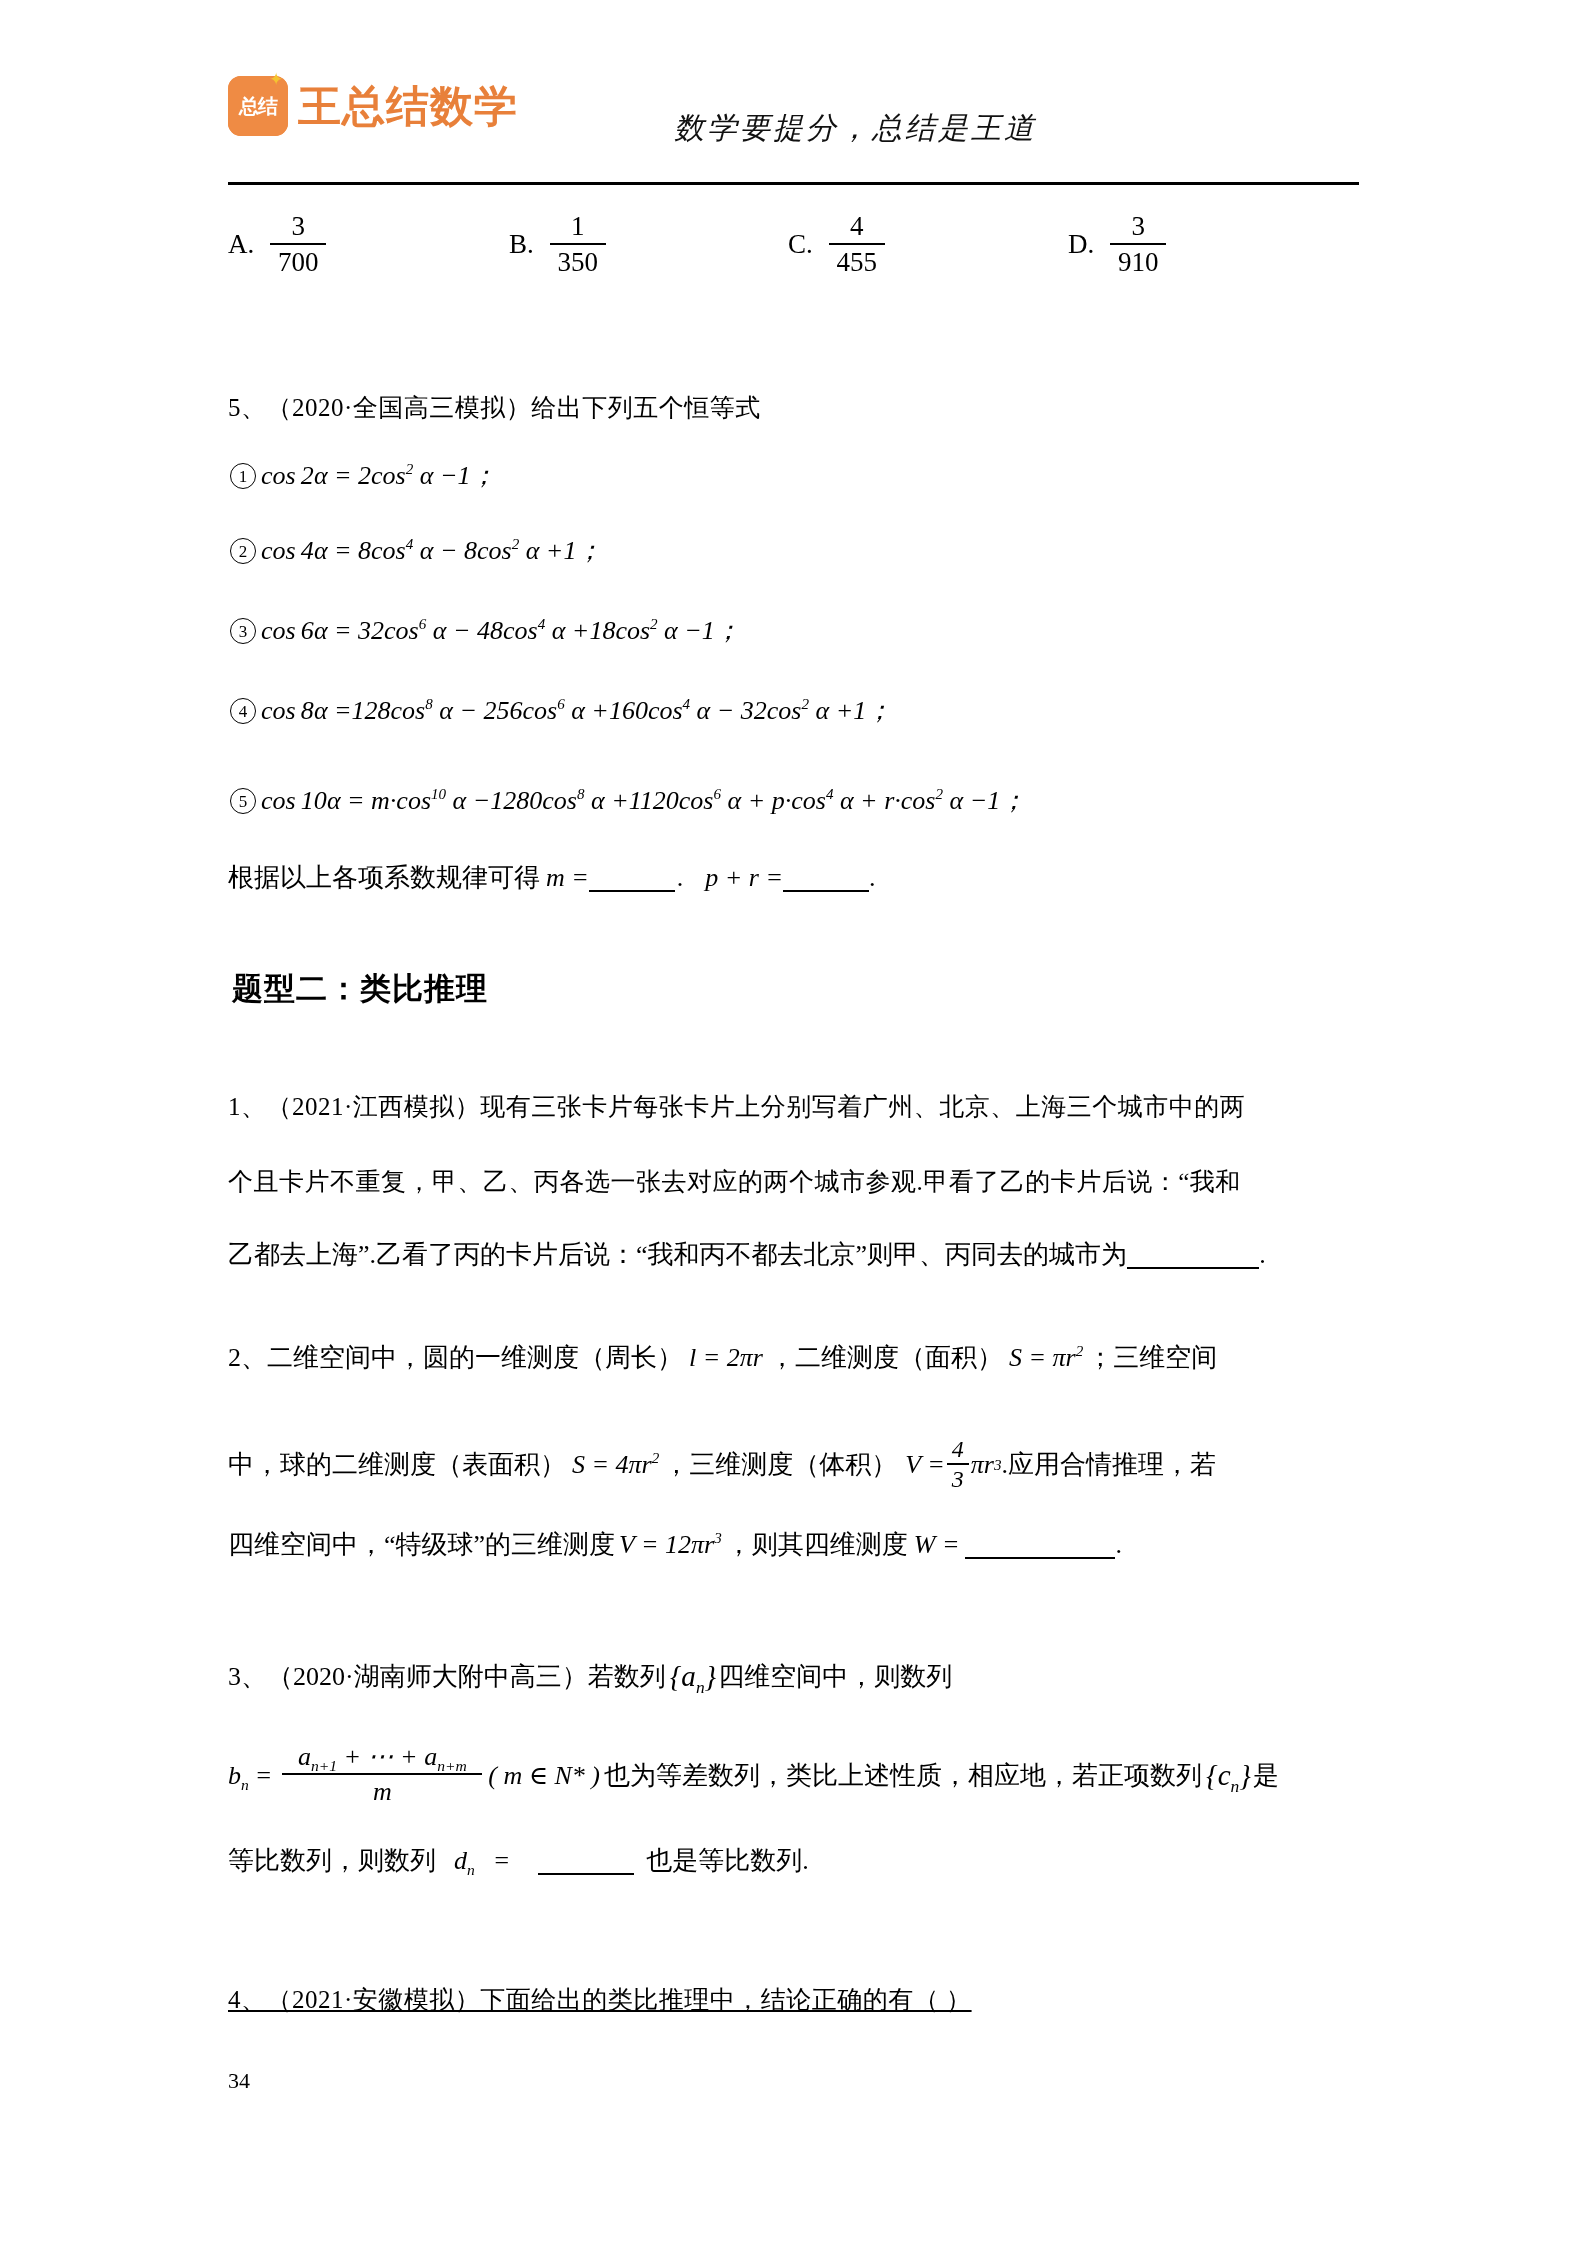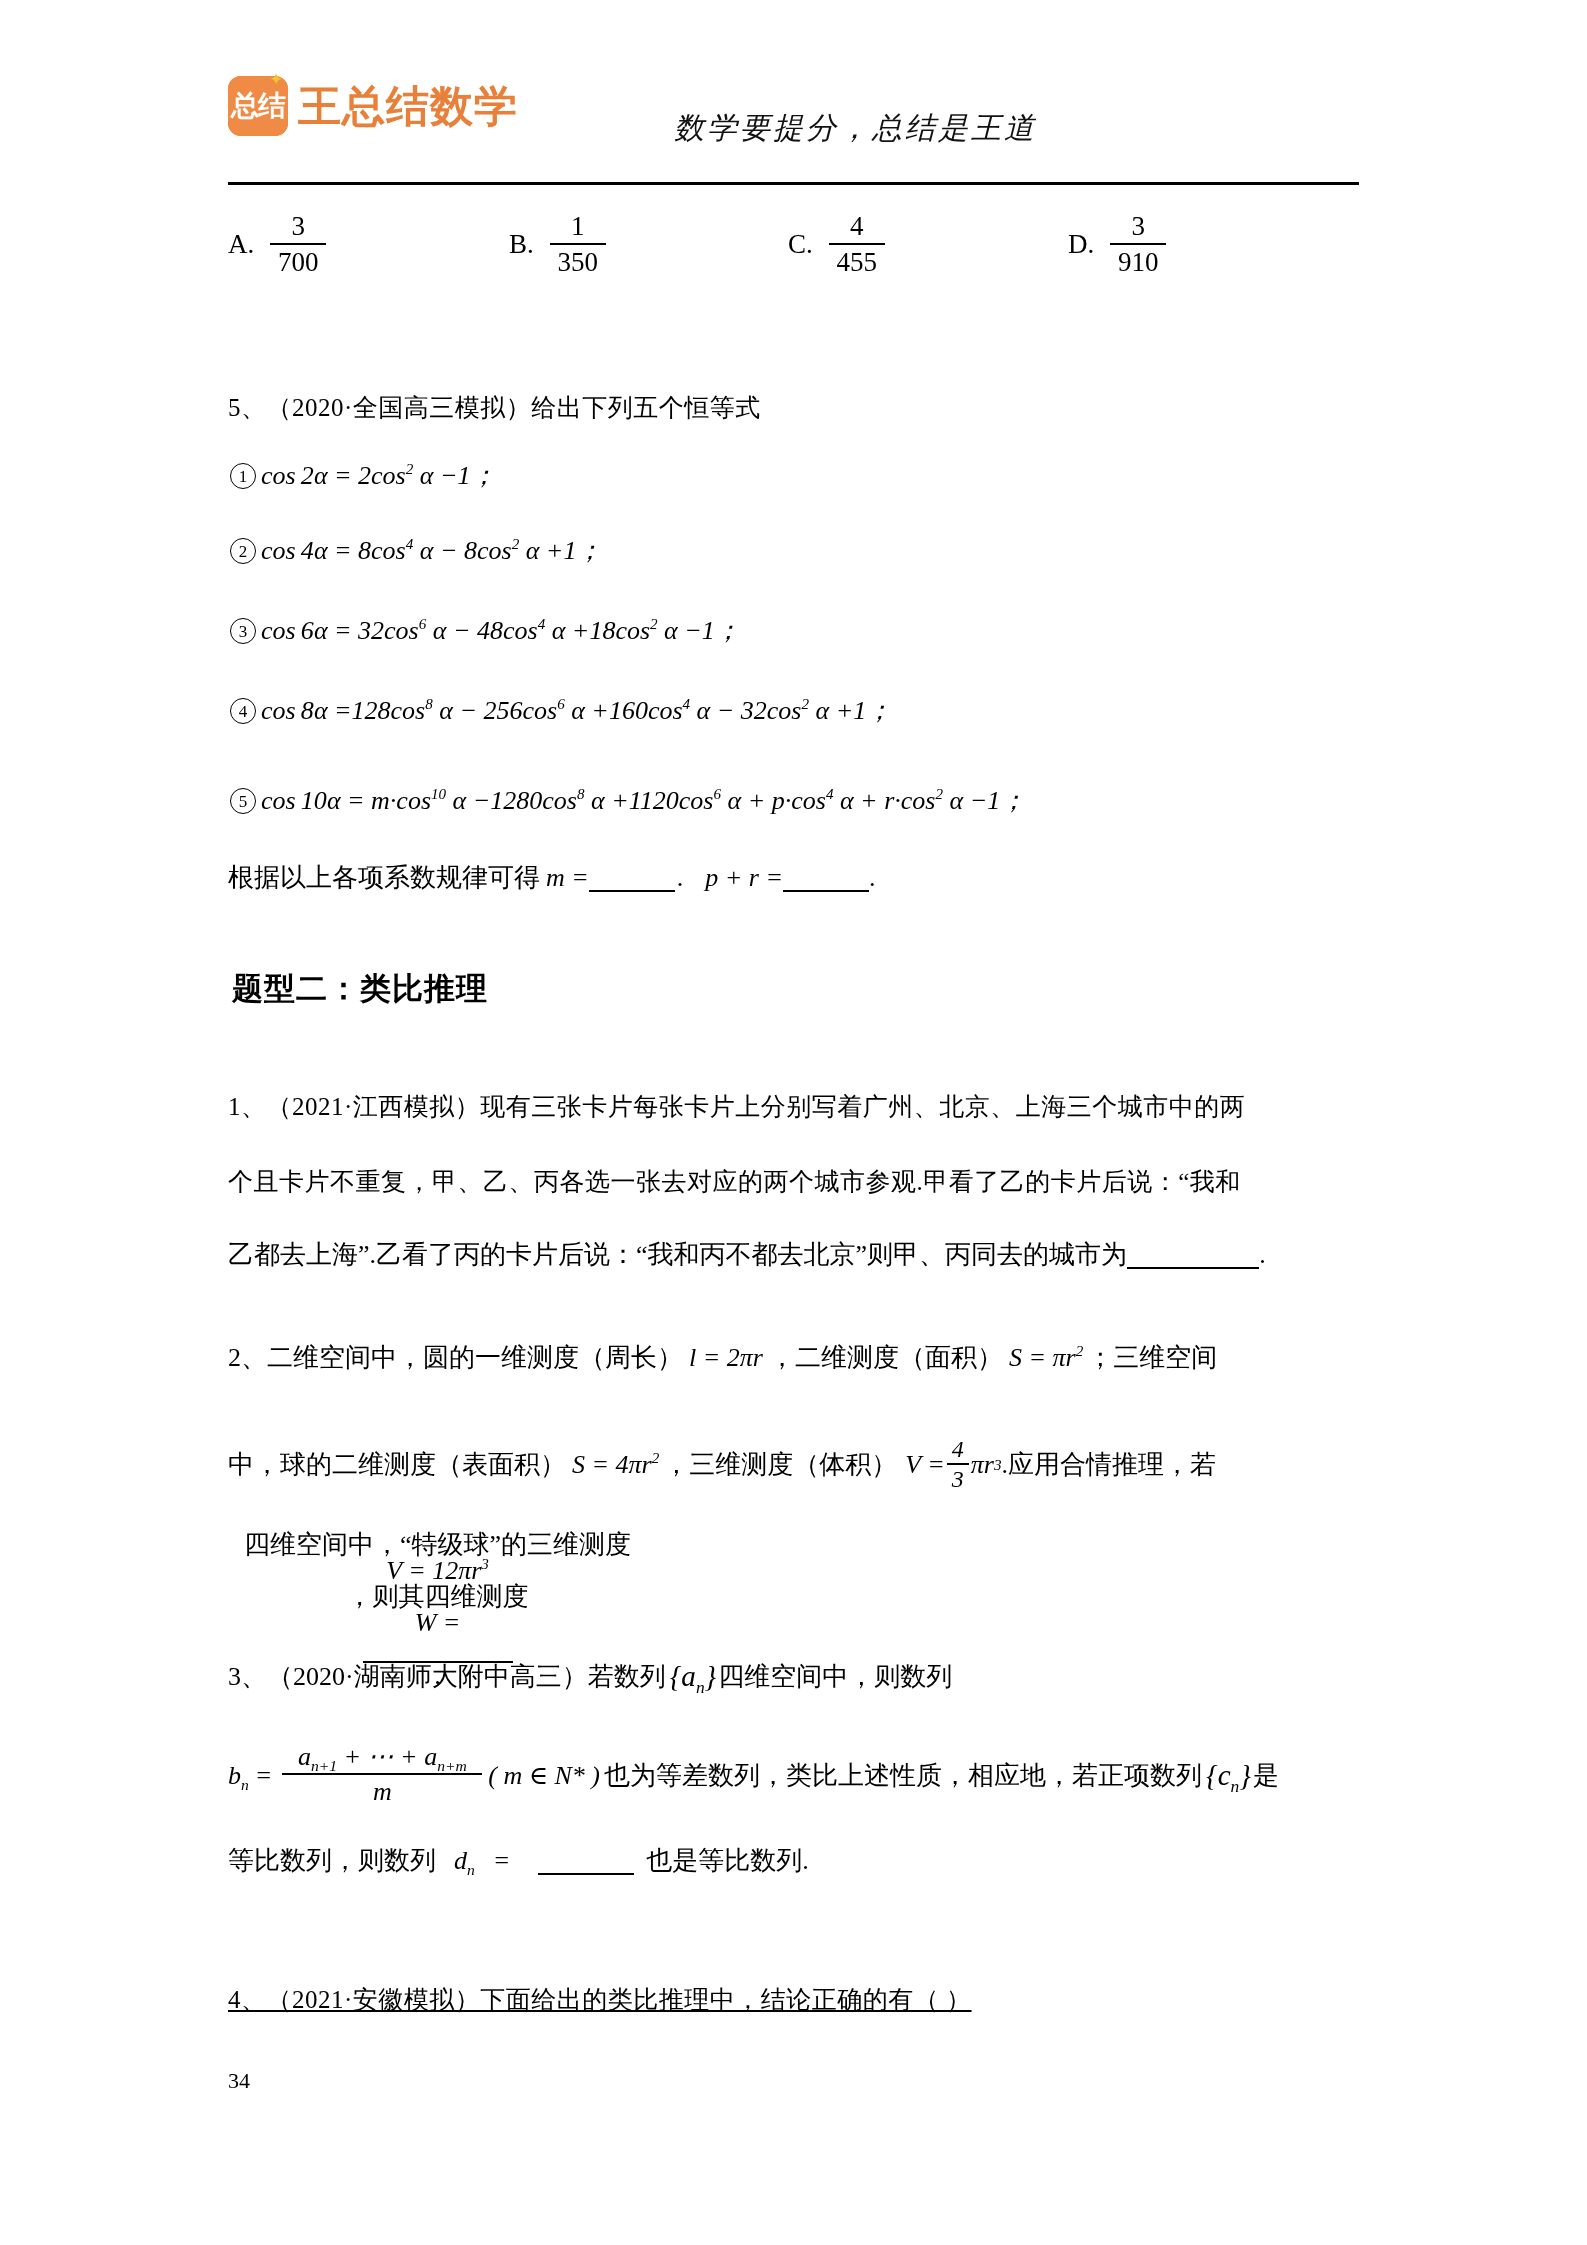--- a/index.html
+++ b/index.html
@@ -48,21 +48,21 @@
     background: #ef8b44;
     display: flex;
     align-items: center;
     justify-content: center;
     box-shadow: inset 0 0 0 1px #ef8b44;
   }
   .logo-badge .badge-text {
     color: #ffffff;
     font-family: "Liberation Sans", sans-serif;
     font-weight: bold;
-    font-size: 28px;
+    font-size: 20px;
     line-height: 1;
     letter-spacing: -1px;
   }
   .logo-badge .spark {
     position: absolute;
     right: 4px;
     top: -4px;
     width: 16px;
     height: 16px;
     color: #f4c430;
@@ -345,21 +345,21 @@
         <span>4</span>
         <span class="bar"></span>
         <span>3</span>
       </span>
       <span>πr</span>
         <sup class="ex">3</sup>
     </span>
     <span class="cn">.应用合情推理，若</span>
   </div>
 
-  <div class="mline" style="left:244px; top:1532px;flex-direction:column;">
+  <div class="mline" style="left:228px; top:1532px;">
     <span class="cn">四维空间中，“特级球”的三维测度</span>
     <span class="mathi" style="margin:0 4px;"><span>V = 12πr</span><sup class="ex">3</sup></span>
     <span class="cn">，则其四维测度</span>
     <span class="mathi" style="margin:0 6px;">W =</span>
     <span class="fill fill-xl"></span>
     <span class="cn">.</span>
   </div>
 
   <div class="mline" style="left:228px; top:1662px;">
     <span class="cn">3、（2020·湖南师大附中高三）若数列</span>

